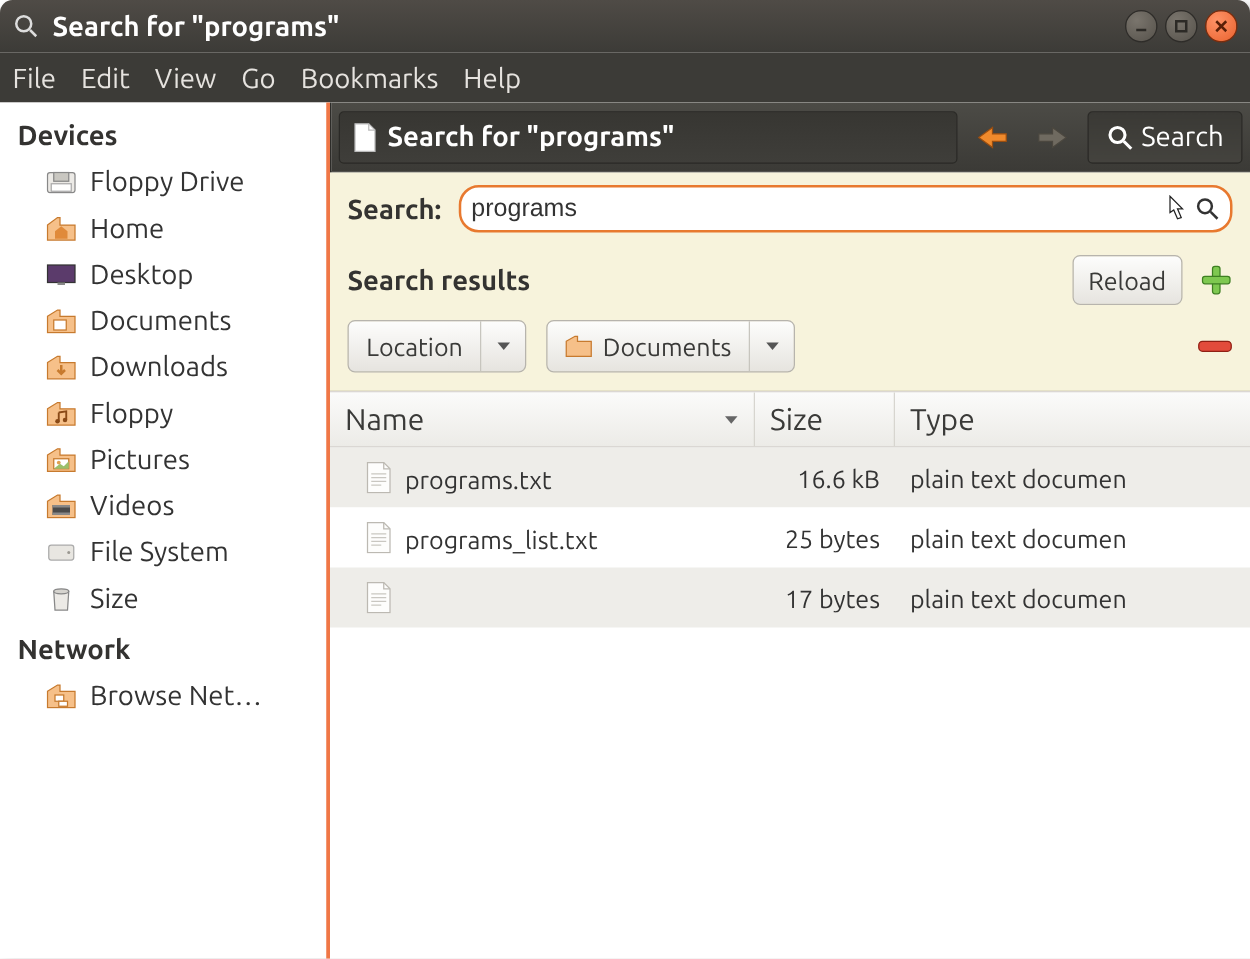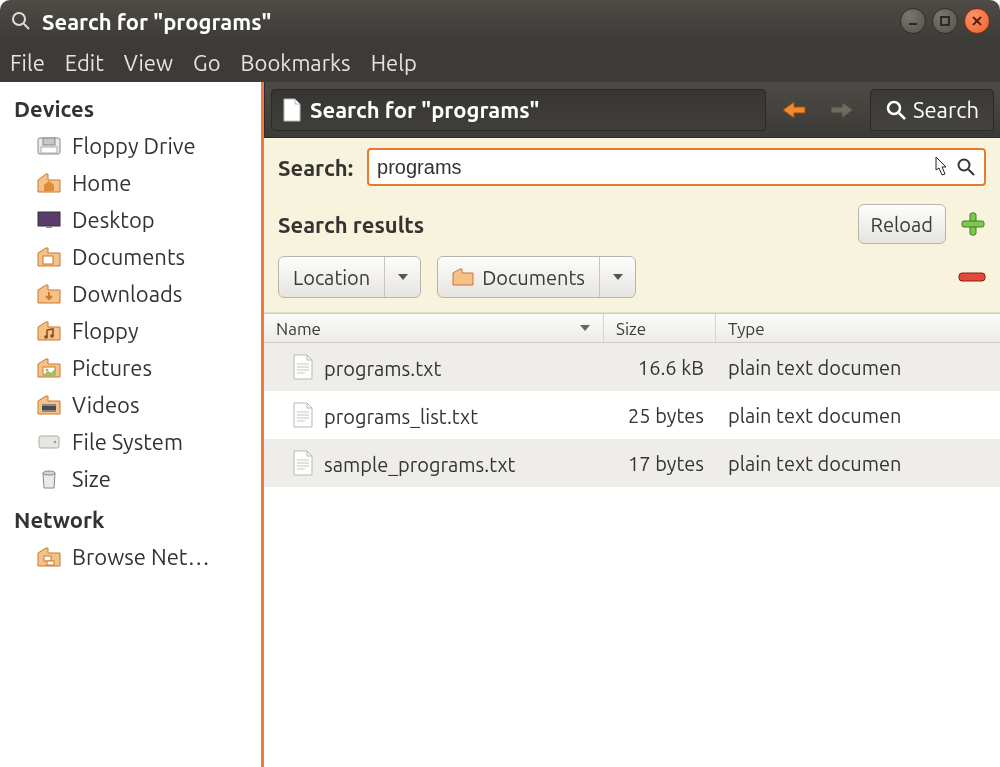--- a/index.html
+++ b/index.html
@@ -160,21 +160,21 @@
     padding: 10px 14px;
     gap: 14px;
     font-size: 22px;
     color: #343331;
   }
   .search-input-wrap {
     flex: 1;
     height: 38px;
     background: #fff;
     border: 2px solid #e8792f;
-    border-radius: 4px;
+    border-radius: 16px;
     display: flex;
     align-items: center;
     padding: 0 8px;
     gap: 6px;
   }
   .search-input-wrap input {
     flex: 1;
     border: none;
     outline: none;
     font-size: 20px;
@@ -229,24 +229,24 @@
 
   .table {
     background: #fff;
     flex: 1;
     display: flex;
     flex-direction: column;
     border-top: 1px solid #cfccc6;
   }
   .thead {
     display: flex;
-    height: 29px;
+    height: 44px;
     background: linear-gradient(#fbfbfa, #ecebe7);
     border-bottom: 1px solid #cfccc6;
-    font-size: 17px;
+    font-size: 24px;
     color: #3a3a38;
   }
   .th {
     display: flex;
     align-items: center;
     padding: 0 12px;
     border-right: 1px solid #d7d5cf;
     gap: 8px;
   }
   .th.name { flex: 0 0 340px; justify-content: space-between; }
@@ -583,21 +583,20 @@
                 <span>
                   <svg width="22" height="26" viewBox="0 0 22 26">
                     <path d="M2 1 L15 1 L20 6 L20 25 L2 25 Z" fill="#fdfdfc" stroke="#bcb9b2"></path>
                     <path d="M15 1 L15 6 L20 6" fill="none" stroke="#bcb9b2"></path>
                     <line x1="5" y1="10" x2="17" y2="10" stroke="#c9c7c1"></line>
                     <line x1="5" y1="13" x2="17" y2="13" stroke="#c9c7c1"></line>
                     <line x1="5" y1="16" x2="17" y2="16" stroke="#c9c7c1"></line>
                     <line x1="5" y1="19" x2="13" y2="19" stroke="#c9c7c1"></line>
                   </svg>
                 </span>
-                <span>sample_programs.txt</span>
               </div>
               <div class="cell size">17 bytes</div>
               <div class="cell type">plain text documen</div>
             </div>
           </div>
       </div>
 
     </div>
   </div>
 

